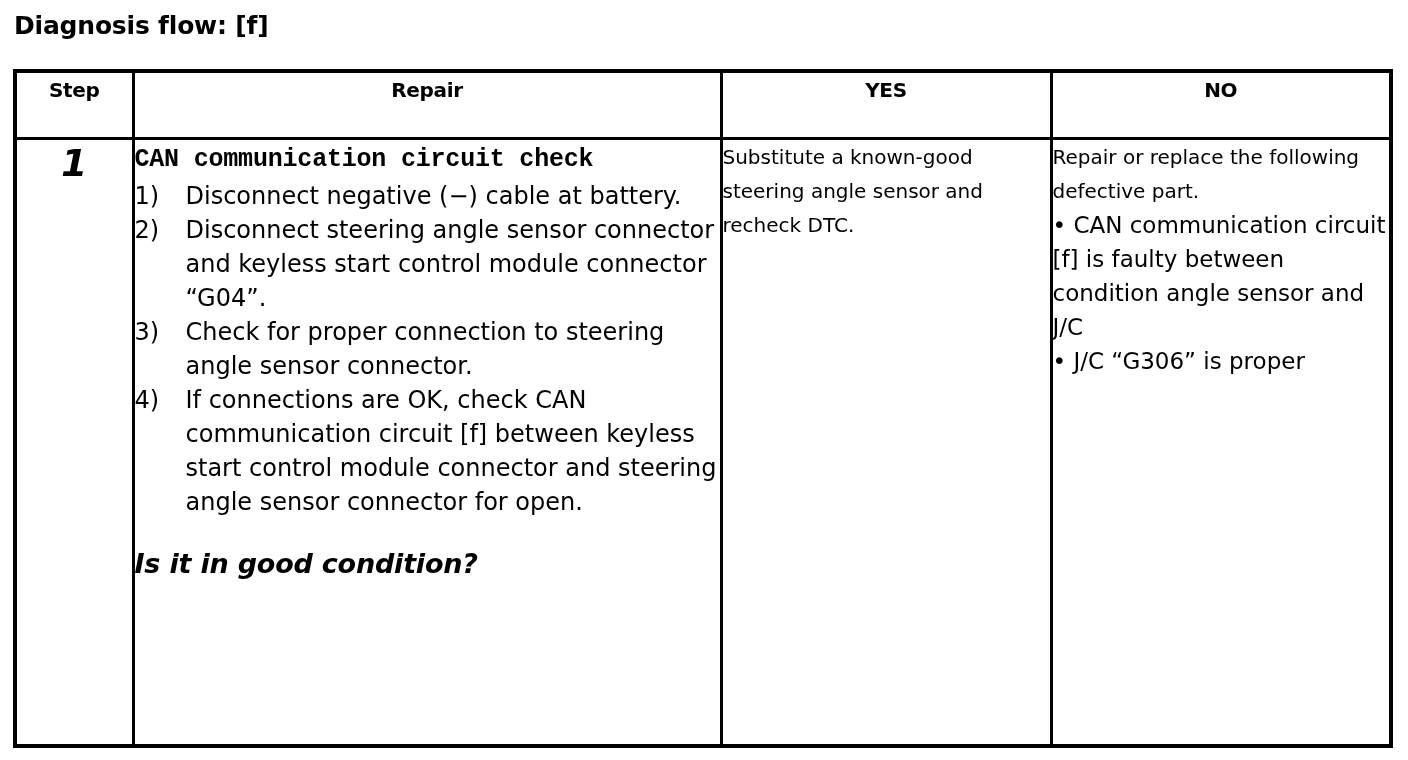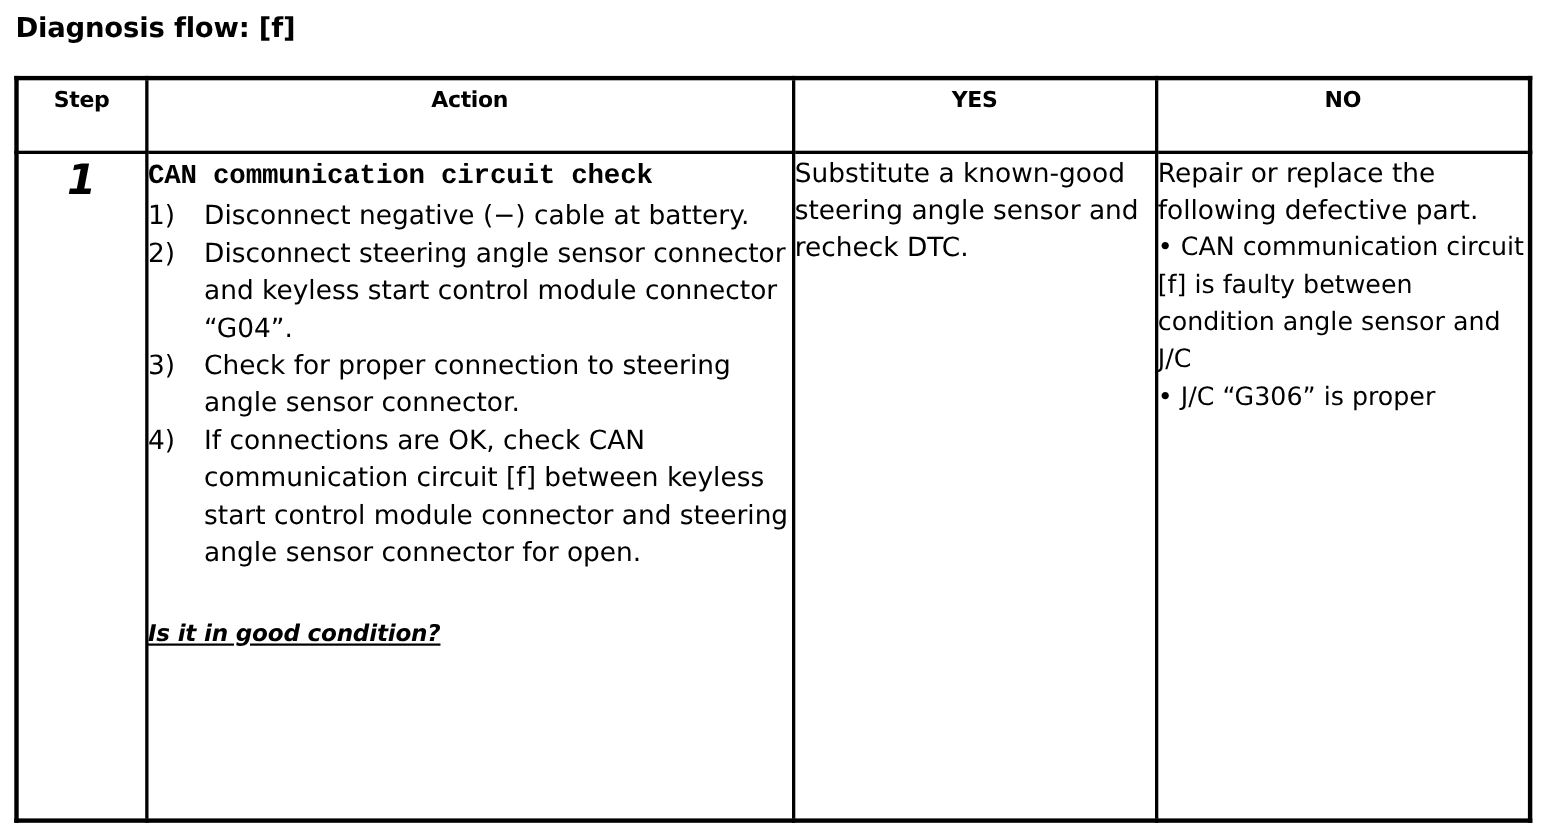--- a/index.html
+++ b/index.html
@@ -120,54 +120,53 @@
     position: absolute;
     left: 0;
     top: 0;
     width: 44px;
     text-align: left;
   }
 
   .action-question {
     font-weight: bold;
     font-style: italic;
-    font-size: 21px;
-    line-height: 34px;
-    margin-top: 40px;
+    font-size: 27px;
+    line-height: 34px;
+    margin-top: 28px;
     letter-spacing: -0.2px;
-    text-decoration: underline;
   }
 
   .bullet-line {
     font-size: 23px;
     line-height: 34px;
   }
   .plain-para {
-    font-size: 24px;
+    font-size: 20px;
     line-height: 34px;
   }
 </style>
 </head>
 <body>
 
 <div class="page">
 
   <div class="doc-title">Diagnosis flow: [f]</div>
 
   <table class="flow-table">
     <colgroup>
       <col class="c-step">
       <col class="c-action">
       <col class="c-yes">
       <col class="c-no">
     </colgroup>
     <thead>
       <tr>
         <th>Step</th>
-        <th>Action</th>
+        <th>Repair</th>
         <th>YES</th>
         <th>NO</th>
       </tr>
     </thead>
     <tbody>
       <tr>
 
         <td class="cell-step">
           <div class="step-number">1</div>
         </td>

